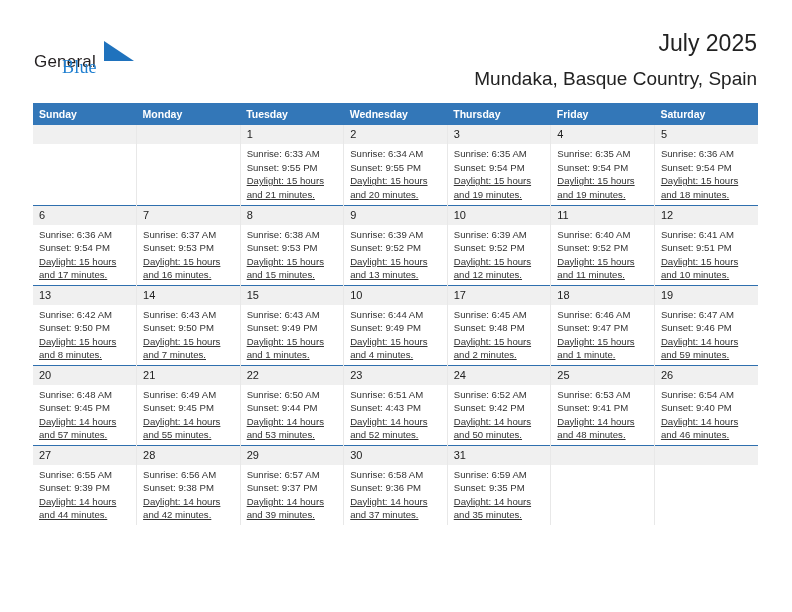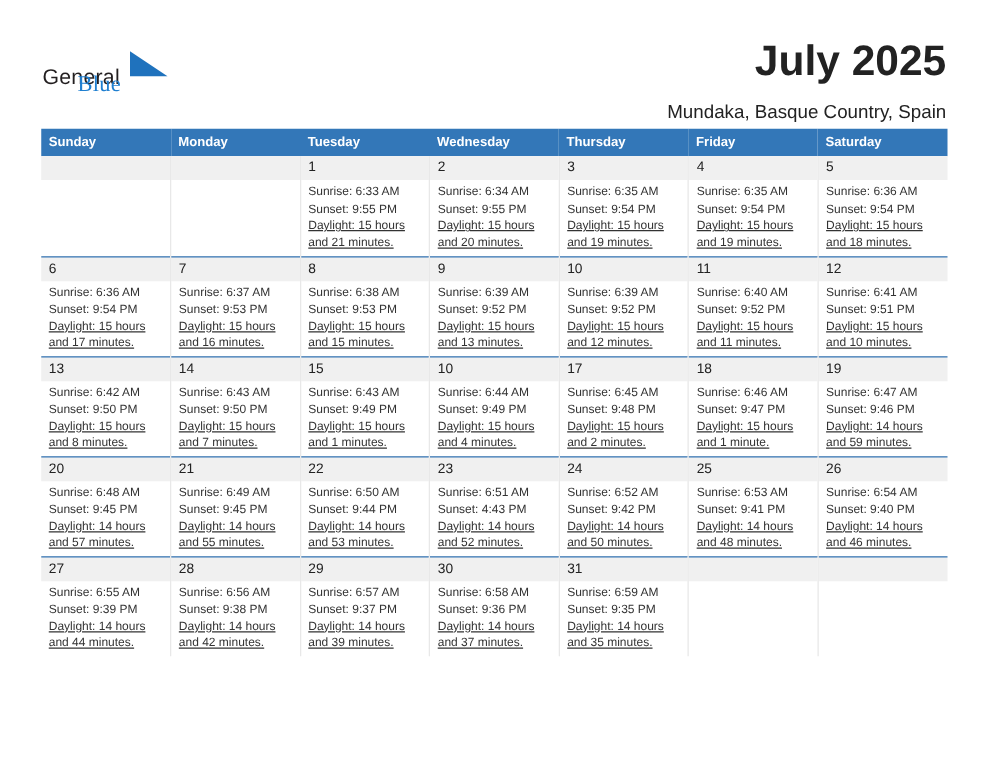--- a/index.html
+++ b/index.html
@@ -60,28 +60,28 @@
     color: #1f7fd0;
     font-family: Liberation Serif, serif;
   }
   .title-block {
     position: absolute;
     right: 35px;
     top: 30px;
     text-align: right;
   }
   .cal-title {
-    font-size: 34px;
+    font-size: 23px;
     color: #222222;
     line-height: 1.15;
-    font-weight: bold;
+    font-weight: normal;
     margin: 0;
   }
   .cal-subtitle {
-    font-size: 15px;
+    font-size: 19px;
     color: #222222;
     margin-top: 12px;
     font-weight: normal;
   }
 
   
   .calendar {
     position: absolute;
     left: 33px;
     top: 103px;

